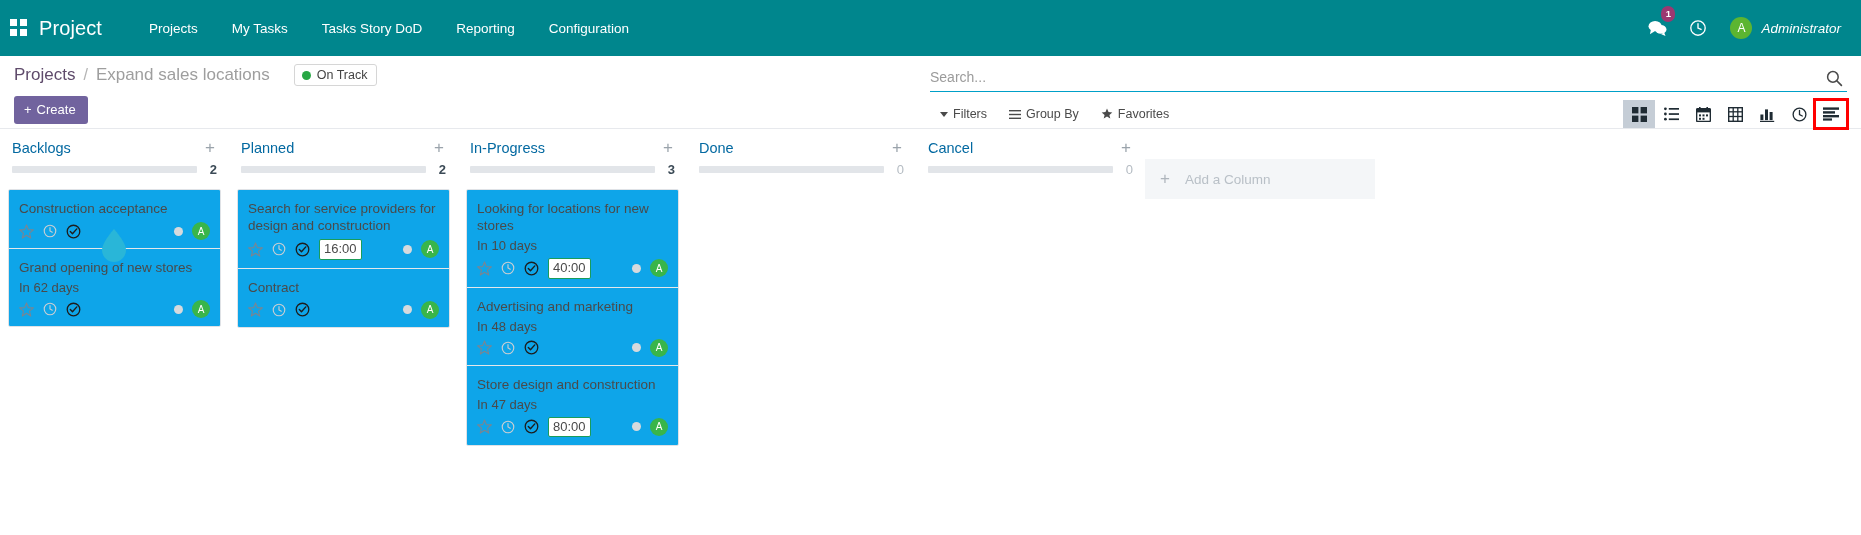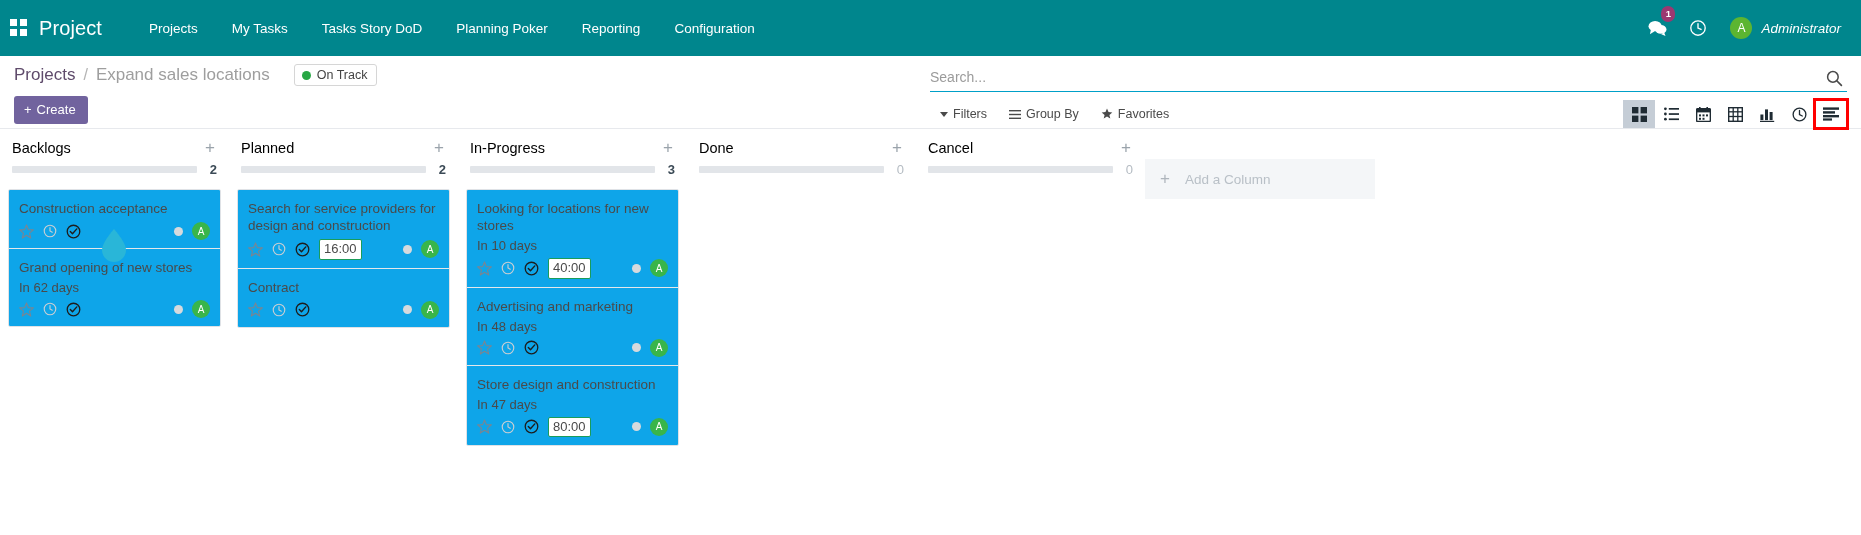--- a/index.html
+++ b/index.html
@@ -240,21 +240,21 @@
   .kcol-head {
     padding: 10px 4px 0 4px;
   }
   .kcol-title-row {
     display: flex;
     align-items: center;
     justify-content: space-between;
   }
   .kcol-title {
     font-size: 14.5px;
-    color: #000000;
+    color: #0369a1;
     font-weight: 400;
   }
   .kcol-plus {
     color: #9aa3ab;
     font-size: 17px;
     line-height: 1;
     cursor: pointer;
     padding: 0 2px;
   }
   .kcol-meter-row {
@@ -375,21 +375,20 @@
     <i></i>
       <i></i>
       <i></i>
       <i></i>
   </div>
   <div class="brand">Project</div>
   <div class="nav-items">
     <div class="nav-item">Projects</div>
     <div class="nav-item">My Tasks</div>
     <div class="nav-item">Tasks Story DoD</div>
-    <div class="nav-item">Planning Poker</div>
     <div class="nav-item">Reporting</div>
     <div class="nav-item">Configuration</div>
   </div>
   <div class="nav-right">
     <div class="nav-icon-btn">
       <svg width="19" height="17" viewBox="0 0 20 18" fill="#ffffff">
         <ellipse cx="7.5" cy="6.5" rx="7" ry="5.5"></ellipse>
         <path d="M3 10 L2 15 L7 12 Z"></path>
         <ellipse cx="13.5" cy="10" rx="6" ry="4.6"></ellipse>
         <path d="M17 13 L18.5 17 L14 15 Z"></path>

